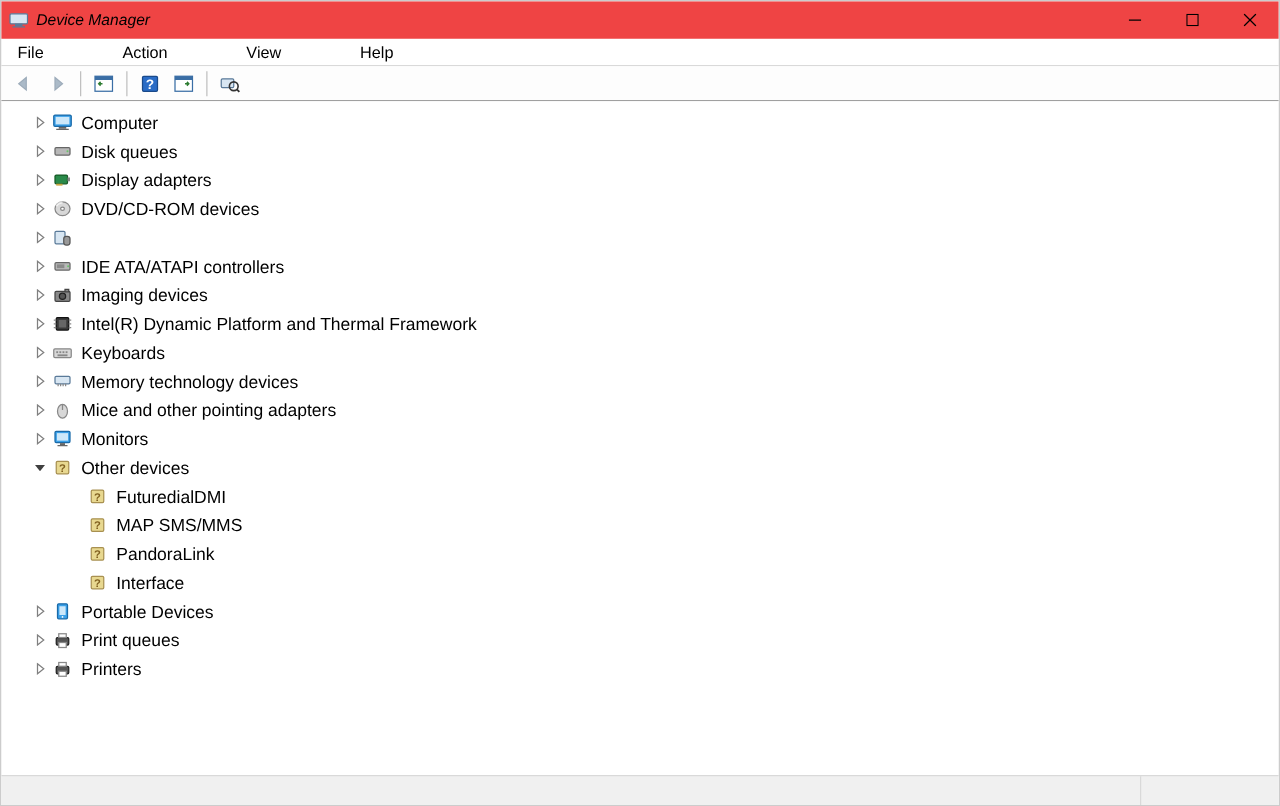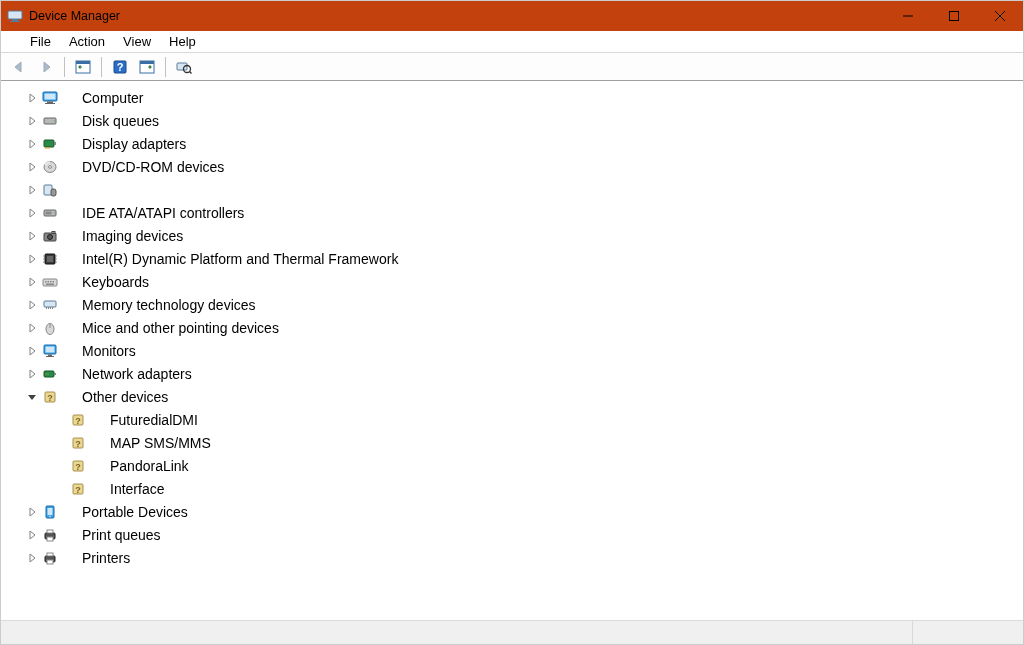--- a/index.html
+++ b/index.html
@@ -14,21 +14,22 @@
       flex-direction: column;
       border: 1px solid #ccc;
     }
 
     
     .titlebar {
       display: flex;
       align-items: center;
       height: 30px;
       padding: 0 0 0 6px;
-      background: #c2410c;
+      background: #ef4444;
+      font-style: italic;
     }
     .titlebar .app-icon {
       width: 16px; height: 16px;
       margin-right: 6px;
       display: inline-flex; align-items: center; justify-content: center;
     }
     .titlebar .title {
       flex: 1;
       font-size: 12.5px;
       color: #000;
@@ -37,23 +38,24 @@
     .win-btn {
       width: 46px; height: 30px;
       display: flex; align-items: center; justify-content: center;
       cursor: default;
     }
 
     
     .menubar {
       display: flex;
       height: 22px;
-      padding: 0 20px;
+      padding: 0 4px;
       border-bottom: 1px solid #d9d9d9;
       align-items: center;
+      gap: 45px;
     }
     .menubar .menu-item {
       padding: 2px 9px;
       font-size: 13px;
       cursor: default;
     }
 
     
     .toolbar {
       display: flex;
@@ -100,21 +102,21 @@
       margin-right: 2px;
       display: inline-flex; align-items: center; justify-content: center;
       color: #606060;
     }
     .node.child .expander { visibility: hidden; }
     .node .dicon {
       width: 18px; height: 18px;
       margin-right: 6px;
       display: inline-flex; align-items: center; justify-content: center;
     }
-    .node .label { color: #000; margin-left: 17px; }
+    .node .label { color: #000; }
     .node.child { padding-left: 28px; }
 
     
     .tree::-webkit-scrollbar { width: 17px; }
     .tree::-webkit-scrollbar-thumb { background: #c2c2c2; }
     .tree::-webkit-scrollbar-track { background: #f0f0f0; }
     .tree::-webkit-scrollbar-button { background: #f0f0f0; height: 17px; }
 
     
     .statusbar {
@@ -349,47 +351,34 @@
         <span class="expander">
           <svg width="10" height="10" viewBox="0 0 10 10">
             <path d="M3 1 L8 5 L3 9 Z" fill="none" stroke="#808080" stroke-width="1"></path>
           </svg>
         </span>
         <span class="dicon">
           <svg width="16" height="16" viewBox="0 0 16 16">
             <use href="#ico-mouse"></use>
           </svg>
         </span>
-        <span class="label">Mice and other pointing devices</span>
+        <span class="label">Mice and other pointing adapters</span>
       </div>
       <div class="node">
         <span class="expander">
           <svg width="10" height="10" viewBox="0 0 10 10">
             <path d="M3 1 L8 5 L3 9 Z" fill="none" stroke="#808080" stroke-width="1"></path>
           </svg>
         </span>
         <span class="dicon">
           <svg width="16" height="16" viewBox="0 0 16 16">
             <use href="#ico-monitor"></use>
           </svg>
         </span>
         <span class="label">Monitors</span>
-      </div>
-      <div class="node">
-        <span class="expander">
-          <svg width="10" height="10" viewBox="0 0 10 10">
-            <path d="M3 1 L8 5 L3 9 Z" fill="none" stroke="#808080" stroke-width="1"></path>
-          </svg>
-        </span>
-        <span class="dicon">
-          <svg width="16" height="16" viewBox="0 0 16 16">
-            <use href="#ico-network"></use>
-          </svg>
-        </span>
-        <span class="label">Network adapters</span>
       </div>
       <div class="node">
         <span class="expander">
           <svg width="10" height="10" viewBox="0 0 10 10">
             <path d="M1 3 L9 3 L5 8 Z" fill="#404040"></path>
           </svg>
         </span>
         <span class="dicon">
           <svg width="16" height="16" viewBox="0 0 16 16">
             <use href="#ico-other"></use>

